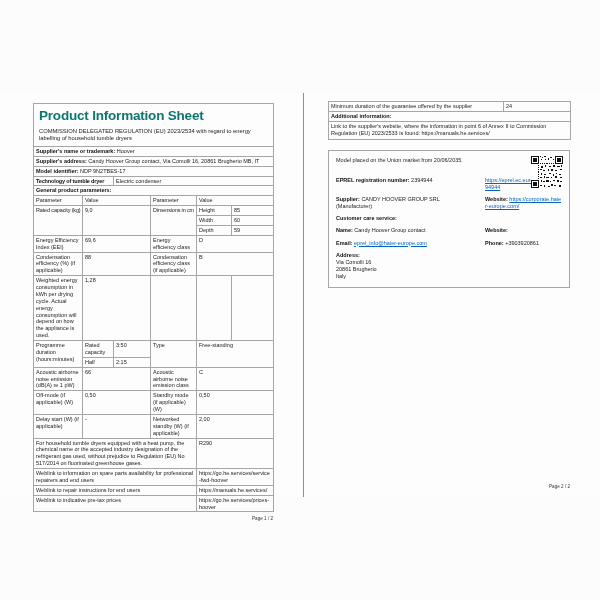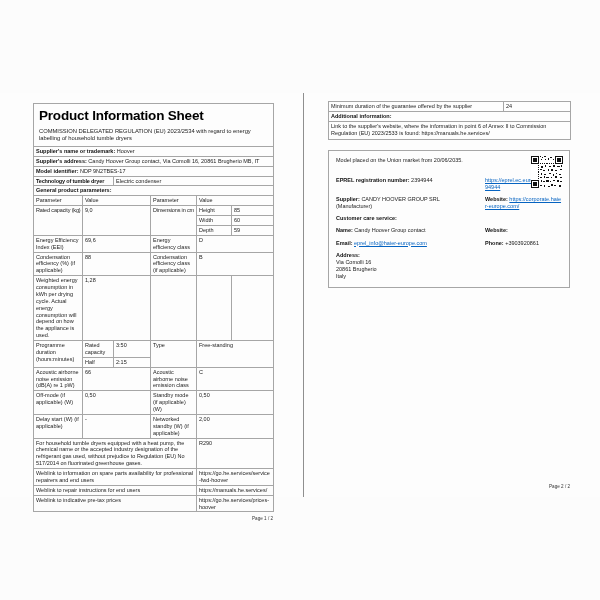--- a/index.html
+++ b/index.html
@@ -16,21 +16,21 @@
   .page-right{left:304px;width:296px;}
   .pages-divider{position:absolute;left:303px;top:93px;width:1px;height:404px;background:#8f8f8f;}
 
   table{border-collapse:collapse;table-layout:fixed;}
   td,th{border:1px solid #a6a6a6;padding:1px 2px;vertical-align:top;text-align:left;font-weight:normal;overflow:hidden;}
   b{font-weight:bold;color:#111;}
 
   
   .sheet{margin:10px 0 0 33px;width:240px;font-size:5.5px;line-height:1.25;}
   .title-cell{padding:4px 5px 3px 5px;}
-  .doc-title{font-size:13.5px;font-weight:bold;color:#000000;margin:0 0 3px 0;letter-spacing:-0.2px;}
+  .doc-title{font-size:13.5px;font-weight:bold;color:#0f766e;margin:0 0 3px 0;letter-spacing:-0.2px;}
   .doc-reg{margin:0;font-size:5.8px;line-height:1.3;}
   .nw{white-space:nowrap;letter-spacing:-0.15px;}
   .brk{word-break:break-all;}
   .pfooter{font-size:4.6px;color:#333;text-align:right;width:240px;margin:4px 0 0 33px;}
   .pfooter2{position:absolute;top:391px;left:24px;width:242px;font-size:4.6px;color:#333;text-align:right;}
 
   
   .guarantee-table{margin:8px 0 0 24px;width:242px;font-size:5.5px;line-height:1.3;}
   .infobox{position:relative;margin:10px 0 0 24px;width:242px;border:1px solid #a6a6a6;background:#fdfdfd;
            padding:6px 7px 7px 7px;box-sizing:border-box;font-size:5.5px;line-height:1.3;}

